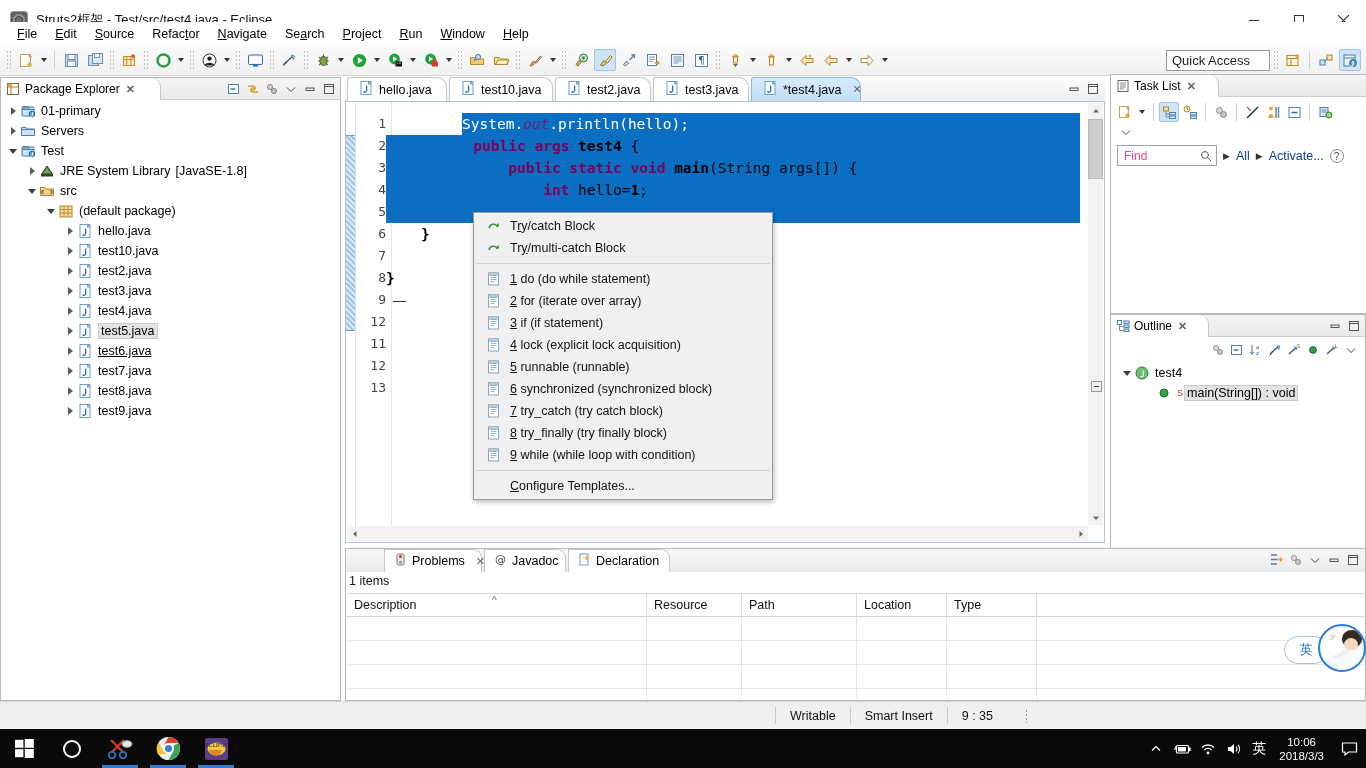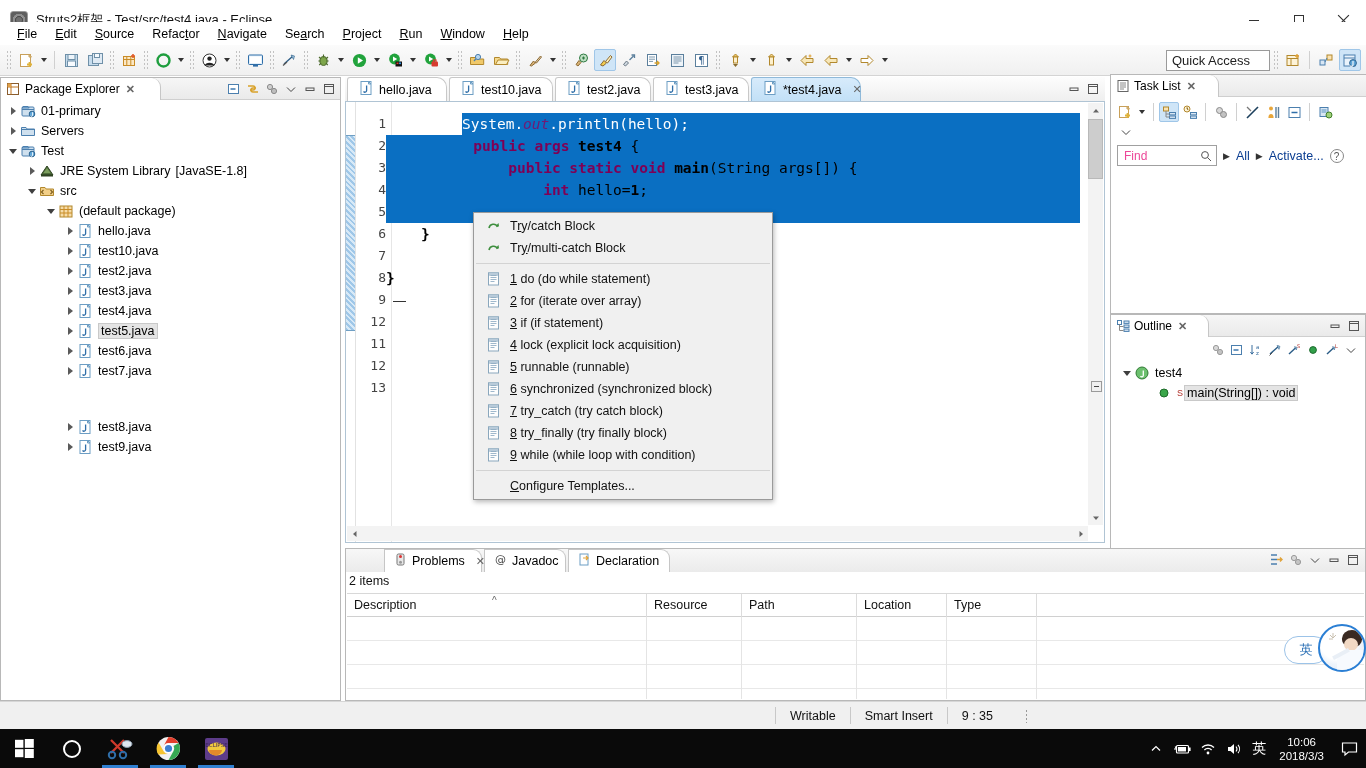--- a/index.html
+++ b/index.html
@@ -679,43 +679,43 @@
           <div class="twist r">
             <i></i>
           </div>
           <span class="ticon"><svg width="16" height="16" viewBox="0 0 16 16">
               <rect x="3" y="1.5" width="10" height="13" fill="#fff" stroke="#6d9ec4"></rect>
               <path d="M10.5 1.5 L13 4 L10.5 4 Z" fill="#cfe0ee" stroke="#6d9ec4"></path>
               <path d="M8.6 5.5 v5.3 a1.6 1.6 0 0 1 -3 .6" stroke="#2f6ea8" stroke-width="1.3" fill="none"></path>
             </svg></span>
           <span class="tlabel sel-soft">test5.java</span>
         </div>
+        <div class="trow" style="padding-left: 61px; text-decoration: underline;">
+          <div class="twist r">
+            <i></i>
+          </div>
+          <span class="ticon"><svg width="16" height="16" viewBox="0 0 16 16">
+              <rect x="3" y="1.5" width="10" height="13" fill="#fff" stroke="#6d9ec4"></rect>
+              <path d="M10.5 1.5 L13 4 L10.5 4 Z" fill="#cfe0ee" stroke="#6d9ec4"></path>
+              <path d="M8.6 5.5 v5.3 a1.6 1.6 0 0 1 -3 .6" stroke="#2f6ea8" stroke-width="1.3" fill="none"></path>
+            </svg></span>
+          <span class="tlabel">test6.java</span>
+        </div>
         <div class="trow" style="padding-left: 61px;">
           <div class="twist r">
             <i></i>
           </div>
           <span class="ticon"><svg width="16" height="16" viewBox="0 0 16 16">
               <rect x="3" y="1.5" width="10" height="13" fill="#fff" stroke="#6d9ec4"></rect>
               <path d="M10.5 1.5 L13 4 L10.5 4 Z" fill="#cfe0ee" stroke="#6d9ec4"></path>
               <path d="M8.6 5.5 v5.3 a1.6 1.6 0 0 1 -3 .6" stroke="#2f6ea8" stroke-width="1.3" fill="none"></path>
             </svg></span>
-          <span class="tlabel">test6.java</span>
+          <span class="tlabel">test7.java</span>
         </div>
         <div class="trow" style="padding-left: 61px;">
-          <div class="twist r">
-            <i></i>
-          </div>
-          <span class="ticon"><svg width="16" height="16" viewBox="0 0 16 16">
-              <rect x="3" y="1.5" width="10" height="13" fill="#fff" stroke="#6d9ec4"></rect>
-              <path d="M10.5 1.5 L13 4 L10.5 4 Z" fill="#cfe0ee" stroke="#6d9ec4"></path>
-              <path d="M8.6 5.5 v5.3 a1.6 1.6 0 0 1 -3 .6" stroke="#2f6ea8" stroke-width="1.3" fill="none"></path>
-            </svg></span>
-          <span class="tlabel">test7.java</span>
-        </div>
-        <div class="trow" style="padding-left: 61px; margin-top: 36px;">
           <div class="twist r">
             <i></i>
           </div>
           <span class="ticon"><svg width="16" height="16" viewBox="0 0 16 16">
               <rect x="3" y="1.5" width="10" height="13" fill="#fff" stroke="#6d9ec4"></rect>
               <path d="M10.5 1.5 L13 4 L10.5 4 Z" fill="#cfe0ee" stroke="#6d9ec4"></path>
               <path d="M8.6 5.5 v5.3 a1.6 1.6 0 0 1 -3 .6" stroke="#2f6ea8" stroke-width="1.3" fill="none"></path>
             </svg></span>
           <span class="tlabel">test8.java</span>
         </div>
@@ -1253,21 +1253,21 @@
           </svg>
       </div>
       <div class="vt">
         <svg width="14" height="14" viewBox="0 0 14 14">
             <rect x="2.5" y="2.5" width="9" height="9" fill="none" stroke="#555"></rect>
             <path d="M2.5 4.5 h9" stroke="#555"></path>
           </svg>
       </div>
     </div>
 
-    <div class="items-line">2 items</div>
+    <div class="items-line">1 items</div>
     <div class="pb-head" id="pb-head">
         <div class="pb-col" style="left: 0px; width: 300px;">Description</div>
         <div style="position: absolute; left: 145px; top: 1px; font-size: 10px; color: rgb(102, 102, 102);">^</div>
         <div class="pb-col" style="left: 300px; width: 95px;">Resource</div>
         <div class="pb-col" style="left: 395px; width: 115px;">Path</div>
         <div class="pb-col" style="left: 510px; width: 90px;">Location</div>
         <div class="pb-col" style="left: 600px; width: 90px;">Type</div>
       </div>
     <div style="position:absolute;left:1px;top:68px;right:1px;bottom:1px;background:#fff;">
       <div class="pb-rowline" style="top:23px;"></div>

